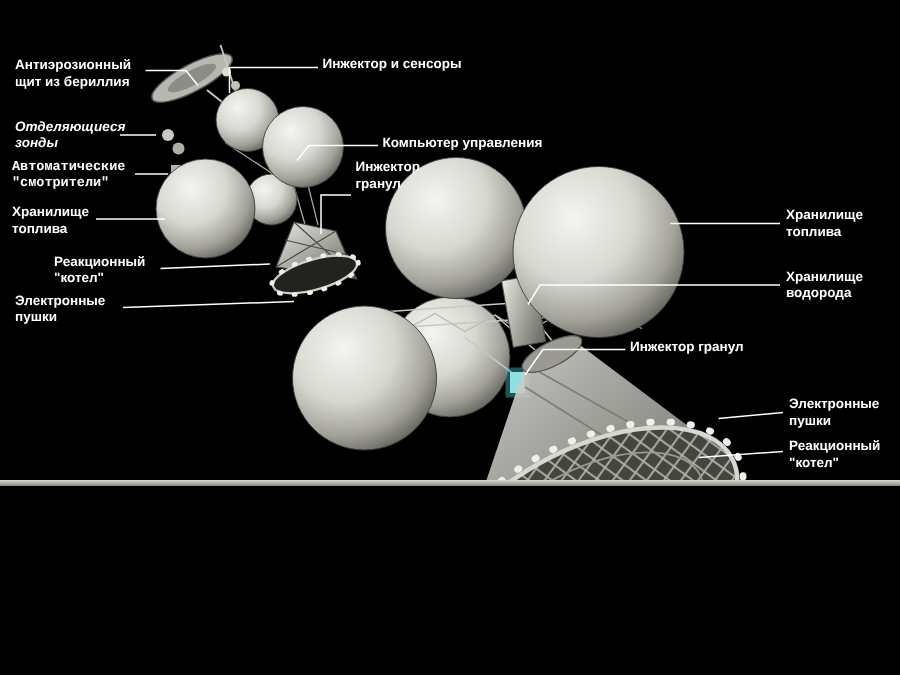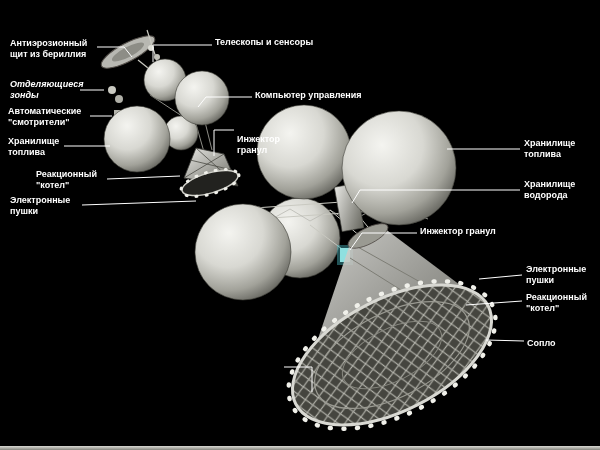--- a/index.html
+++ b/index.html
@@ -1,17 +1,17 @@
 <!DOCTYPE html>
 <html><head>
 <meta charset="utf-8">
 <style>
   html,body { margin:0; padding:0; background:#000; }
   #screen {
-    position:relative; width:600px; height:450px; background:#000;
+    position:relative; width:600px; height:324px; background:#000;
     overflow:hidden; font-family:"Liberation Sans",sans-serif;
   }
   #artwork { position:absolute; left:0; top:0; }
   .label {
     position:absolute; color:#ffffff; font-weight:bold;
     font-size:9px; line-height:11px; white-space:pre-line;
     font-family:"Liberation Sans",sans-serif; letter-spacing:0;
   }
   .bottom-bar {
     position:absolute; left:0; bottom:0; width:600px; height:4px;
@@ -142,27 +142,27 @@
       <polyline points="417,233 362,233 350,250"></polyline>
       <polyline points="522,275 479,279"></polyline>
       <polyline points="522,301 466,305"></polyline>
       <polyline points="524,341 486,340"></polyline>
       <polyline points="284,367 312,367 312,392"></polyline>
     </g>
   </svg>
 
   <div class="label" style="left:10px;  top:38px;">Антиэрозионный
 щит из бериллия</div>
-  <div class="label" style="left:215px; top:37px;">Телескопы и сенсоры</div>
+  <div class="label" style="left:215px; top:37px;">Инжектор и сенсоры</div>
   <div class="label" style="left:10px;  top:79px;font-style:italic;">Отделяющиеся
 зонды</div>
   <div class="label" style="left:255px; top:90px;">Компьютер управления</div>
-  <div class="label" style="left:8px;   top:106px;">Автоматические
+  <div class="label" style="left:8px;   top:106px;font-family:Liberation Mono, monospace;">Автоматические
 "смотрители"</div>
-  <div class="label" style="left:237px; top:134px;">Инжектор
+  <div class="label" style="left:237px; top:106px;">Инжектор
 гранул</div>
   <div class="label" style="left:8px;   top:136px;">Хранилище
 топлива</div>
   <div class="label" style="left:36px;  top:169px;">Реакционный
 "котел"</div>
   <div class="label" style="left:10px;  top:195px;">Электронные
 пушки</div>
   <div class="label" style="left:524px; top:138px;">Хранилище
 топлива</div>
   <div class="label" style="left:524px; top:179px;">Хранилище

